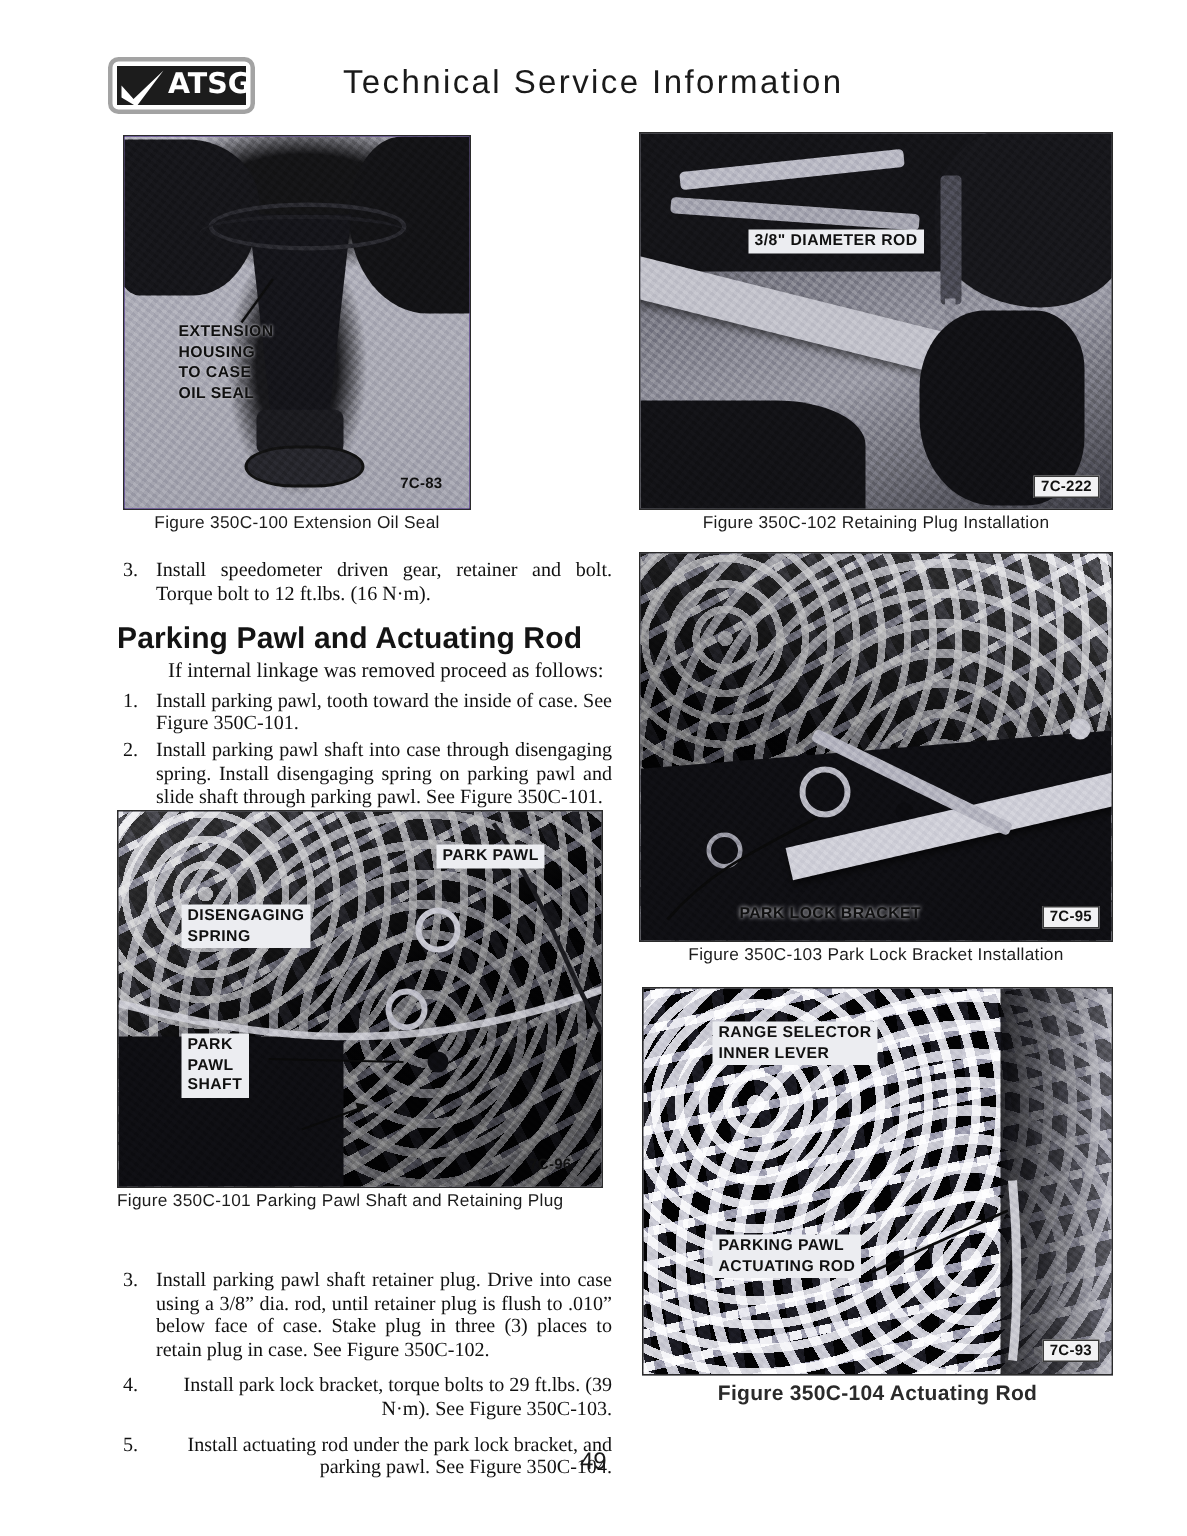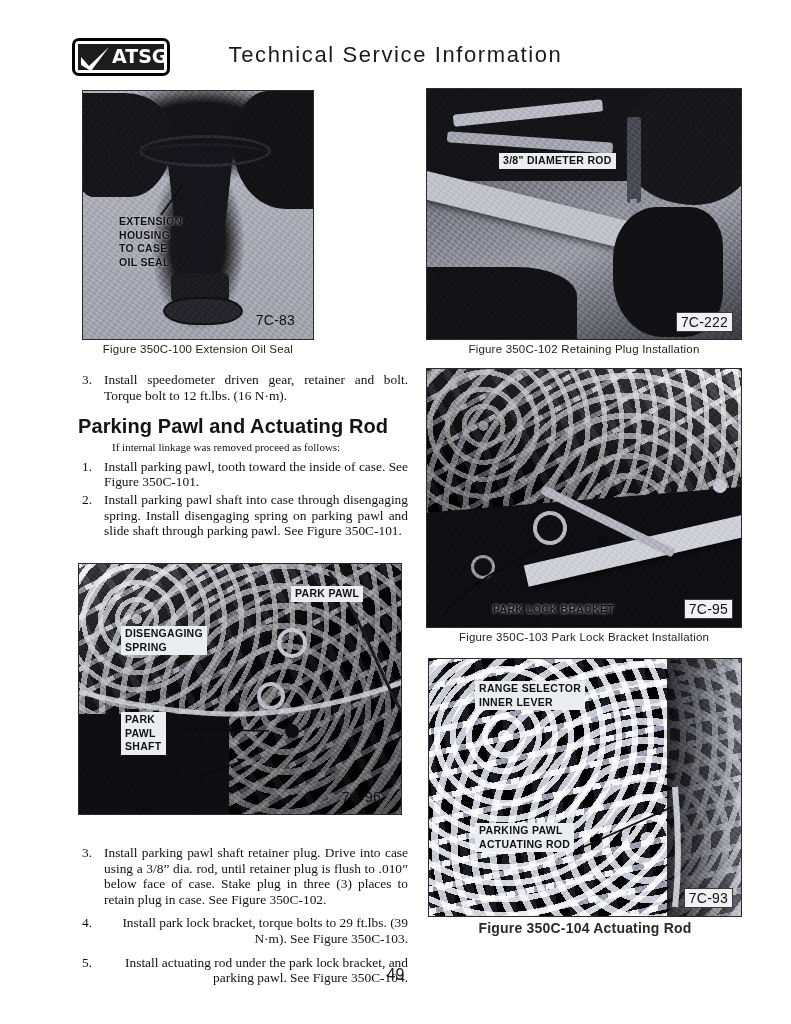--- a/index.html
+++ b/index.html
@@ -19,21 +19,21 @@
   
   #header {
     position: absolute;
     left: 0; top: 0;
     width: 791px; height: 88px;
   }
   #atsg-logo {
     position: absolute;
     left: 72px; top: 38px;
     width: 98px; height: 38px;
-    border: 3px solid #000000;
+    border: 3px solid #a3a3a3;
     border-radius: 7px;
     box-sizing: border-box;
     background: #ffffff;
     padding: 3px;
   }
   #atsg-logo-inner {
     width: 100%; height: 100%;
     background: #1c1c1c;
     display: flex;
     align-items: center;
@@ -93,22 +93,22 @@
     line-height: 13.5px;
     padding: 1px 4px;
     letter-spacing: 0.3px;
     white-space: pre;
   }
   .plate {
     position: absolute;
     background: #f2f2f4;
     color: #101010;
     font-family: "Liberation Sans", sans-serif;
-    font-weight: normal;
-    font-size: 14px;
+    font-weight: bold;
+    font-size: 10px;
     padding: 1px 4px;
     border: 1px solid #3a3a3a;
     letter-spacing: 0.2px;
   }
   .plate.noborder { border: none; background: transparent; }
 
   
   .grain {
     position: absolute; left:0; top:0; right:0; bottom:0;
     background-image:
@@ -149,21 +149,21 @@
   h2.section-heading {
     font-family: "Liberation Sans", sans-serif;
     font-size: 20px;
     font-weight: bold;
     margin: 0 0 2px 0;
     color: #141414;
     letter-spacing: 0.1px;
   }
   p.lead {
     margin: 0 0 3px 0;
-    font-size: 11px;
+    font-size: 14px;
     line-height: 15.6px;
     text-align: justify;
     text-indent: 34px;
   }
   #page-number {
     position: absolute;
     left: 0; top: 966px;
     width: 791px;
     text-align: center;
     font-family: "Liberation Sans", sans-serif;
@@ -315,21 +315,21 @@
     <span class="callout" style="left:62px; bottom:10px; background:transparent; text-shadow:0 0 3px #e8e8ee;">PARK LOCK BRACKET</span>
     <svg style="position:absolute;left:0;top:0;" width="316" height="260">
       <path d="M18,244 C44,214 72,200 118,176" stroke="#0a0a0a" stroke-width="1.8" fill="none"></path>
     </svg>
 
     <span class="plate" style="right:8px; bottom:8px;">7C-95</span>
   </div>
   <div class="figure-caption">Figure 350C-103 Park Lock Bracket Installation</div>
 </div>
 
-<div class="figure" style="left:78px; top:563px; width:264px;">
+<div class="figure" style="left:78px; top:540px; width:264px;">
   <div class="figure-frame" style="width:324px; height:252px;">
     <div class="vbody-pattern"></div>
     <div style="position:absolute;left:0;top:0;width:100%;height:100%;
                 background:linear-gradient(150deg, rgba(255,255,255,.20) 0%, rgba(0,0,0,.40) 50%, rgba(0,0,0,.6) 100%);"></div>
 
     <div style="position:absolute;left:0;top:150px;width:150px;height:102px;background:#0e0e12;"></div>
 
     <svg style="position:absolute;left:0;top:0;" width="324" height="252">
       <path d="M0,128 C90,150 190,168 324,118" stroke="#d2d2da" stroke-width="5" fill="none" opacity=".85"></path>
       <path d="M250,8 C286,60 300,110 324,150" stroke="#1b1b20" stroke-width="3" fill="none"></path>
@@ -348,20 +348,21 @@
 SHAFT</span>
 
     <svg style="position:absolute;left:0;top:0;" width="324" height="252">
       <path d="M100,165 L190,167" stroke="#0a0a0a" stroke-width="1.4" fill="none"></path>
       <path d="M122,212 L166,196" stroke="#0a0a0a" stroke-width="1.4" fill="none"></path>
       <polygon points="166,196 158,194 160,201" fill="#0a0a0a"></polygon>
     </svg>
 
     <span class="plate noborder" style="right:16px; bottom:8px;">7C-96</span>
   </div>
+  <div class="figure-caption">Figure 350C-101 Parking Pawl Shaft and Retaining Plug</div>
 </div>
 
 <div class="figure" style="left:428px; top:658px; width:314px;">
   <div class="figure-frame" style="width:314px; height:259px;">
     <div class="vbody-pattern" style="background-image:
         repeating-radial-gradient(circle at 24% 30%, #d4d4db 0 6px, transparent 6px 16px),
         repeating-radial-gradient(circle at 70% 70%, #c8c8d2 0 7px, transparent 7px 19px),
         repeating-linear-gradient(82deg, #dcdce2 0 8px, #111115 8px 20px),
         repeating-linear-gradient(-12deg, #cbcbd4 0 6px, #0f0f13 6px 22px);"></div>
 

